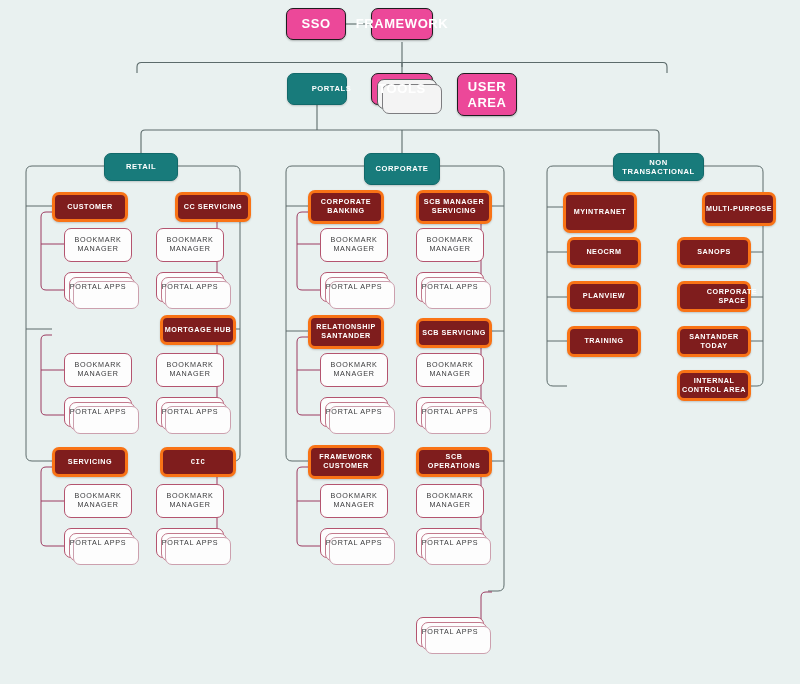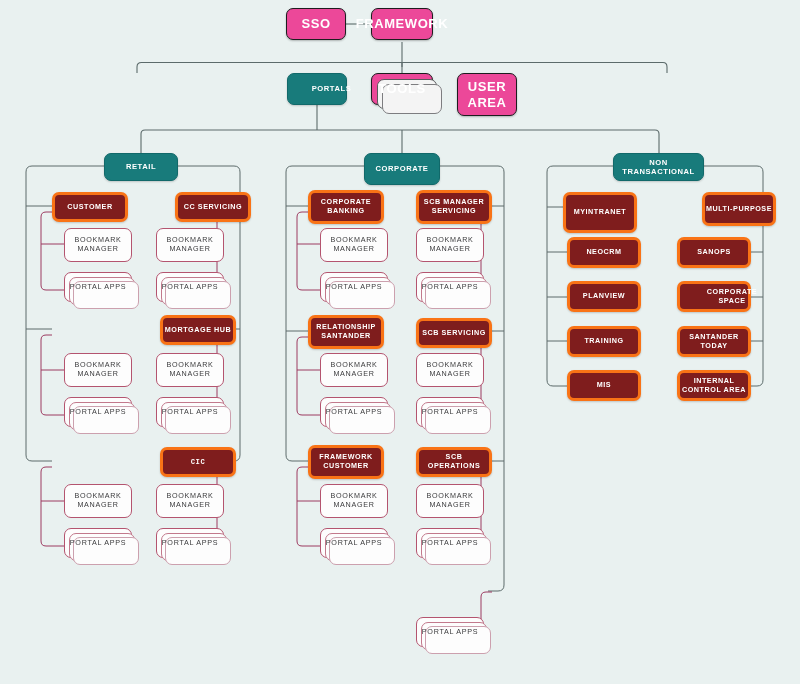--- a/index.html
+++ b/index.html
@@ -246,20 +246,23 @@
   <div class="node n-maroon" style="left:160px;top:315px;width:76px;height:30px;">
     <span class="lbl">MORTGAGE HUB</span>
   </div>
   <div class="node n-white" style="left:156px;top:353px;width:68px;height:34px;">
     <span class="lbl">BOOKMARK MANAGER</span>
   </div>
   <div class="node n-white stacked" style="left:156px;top:397px;width:68px;height:30px;">
     <span class="lbl">PORTAL APPS</span>
   </div>
 
+  <div class="node n-maroon" style="left:52px;top:447px;width:76px;height:30px;">
+    <span class="lbl">SERVICING</span>
+  </div>
   <div class="node n-white" style="left:64px;top:484px;width:68px;height:34px;">
     <span class="lbl">BOOKMARK MANAGER</span>
   </div>
   <div class="node n-white stacked" style="left:64px;top:528px;width:68px;height:30px;">
     <span class="lbl">PORTAL APPS</span>
   </div>
 
   <div class="node n-maroon" style="left:160px;top:447px;width:76px;height:30px;font-family:Liberation Mono, monospace;">
     <span class="lbl">CIC</span>
   </div>
@@ -339,23 +342,20 @@
   </div>
   <div class="node n-maroon" style="left:567px;top:237px;width:74px;height:31px;">
     <span class="lbl">NEOCRM</span>
   </div>
   <div class="node n-maroon" style="left:567px;top:281px;width:74px;height:31px;">
     <span class="lbl">PLANVIEW</span>
   </div>
   <div class="node n-maroon" style="left:567px;top:326px;width:74px;height:31px;">
     <span class="lbl">TRAINING</span>
   </div>
-  <div class="node n-maroon" style="left:567px;top:370px;width:74px;height:31px;">
-    <span class="lbl">MIS</span>
-  </div>
 
   <div class="node n-maroon" style="left:677px;top:192px;width:74px;height:34px;margin-left:25px;">
     <span class="lbl">MULTI-PURPOSE</span>
   </div>
   <div class="node n-maroon" style="left:677px;top:237px;width:74px;height:31px;">
     <span class="lbl">SANOPS</span>
   </div>
   <div class="node n-maroon" style="left:677px;top:281px;width:74px;height:31px;padding-left:36px;">
     <span class="lbl">CORPORATE SPACE</span>
   </div>

